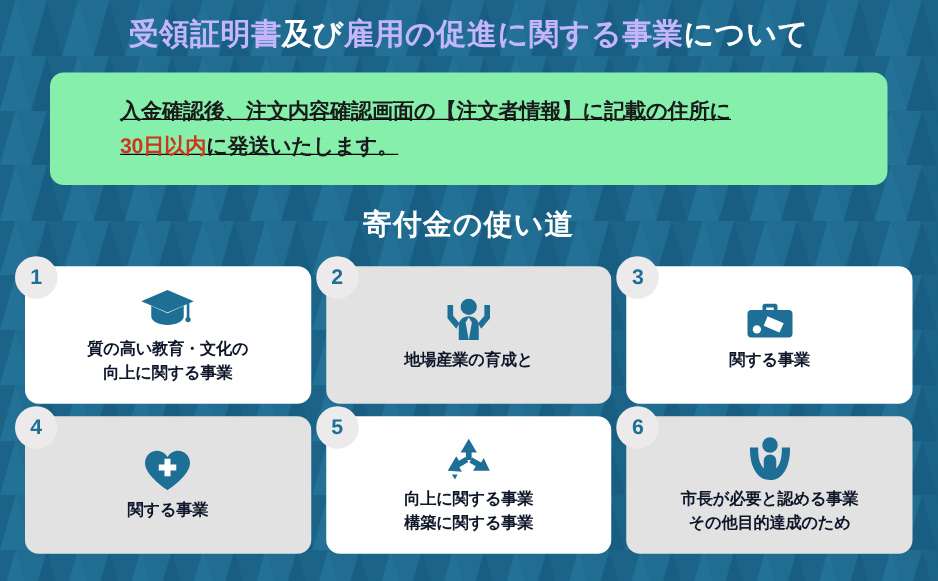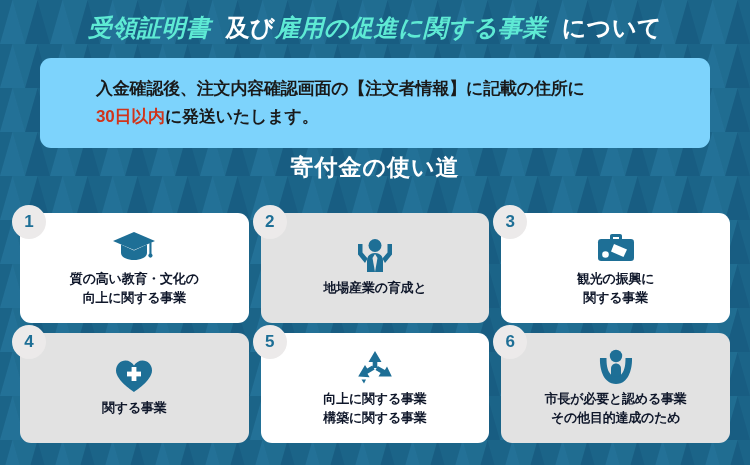--- a/index.html
+++ b/index.html
@@ -45,51 +45,52 @@
   
   .header-title {
     text-align: center;
     padding-top: 14px;
     font-size: 24px;
     font-weight: bold;
     letter-spacing: 0.5px;
     line-height: 1.2;
     white-space: nowrap;
   }
-  .t-accent { color: #5eead4; font-style: italic; }
-  .t-plain  { color: #ffffff; margin-left: 15px; }
+  .t-accent { color: #c4b5fd; }
+  .t-plain  { color: #ffffff; }
 
   
   .notice-card {
     position: absolute;
     left: 40px;
     top: 58px;
     width: 670px;
     height: 90px;
-    background: #7dd3fc;
+    background: #86efac;
     border-radius: 11px;
     display: flex;
     flex-direction: column;
     justify-content: center;
     padding-left: 56px;
+    text-decoration: underline;
   }
   .notice-line {
     font-size: 17px;
     font-weight: bold;
     color: #1a1a1a;
     line-height: 1.62;
     letter-spacing: -0.2px;
     white-space: nowrap;
   }
   .notice-red { color: #d0341a; }
 
   
   .section-heading {
     position: absolute;
-    top: 152px;
+    top: 164px;
     left: 0;
     width: 100%;
     text-align: center;
     font-size: 23px;
     font-weight: bold;
     color: #ffffff;
     letter-spacing: 1px;
   }
 
   
@@ -226,21 +227,20 @@
       <div class="card-badge">3</div>
       <div class="card-icon">
         <svg width="42" height="34" viewBox="0 0 42 34">
           <path d="M15,6 L15,9 L18,9 L18,7 L24,7 L24,9 L27,9 L27,6 C27,4.8 26.2,4 25,4 L17,4 C15.8,4 15,4.8 15,6 Z" fill="#1e6f96"></path>
           <rect x="3" y="9" width="36" height="22" rx="3.2" fill="#1e6f96"></rect>
           <circle cx="10.5" cy="24.5" r="3.3" fill="#ffffff"></circle>
           <polygon points="19,14 32,19.5 28.5,27 16,21.5" fill="#ffffff"></polygon>
         </svg>
       </div>
       <div class="card-label">
-        <div>観光の振興に</div>
         <div>関する事業</div>
       </div>
     </div>
 
     <div class="purpose-card bg-gray">
       <div class="card-badge">4</div>
       <div class="card-icon">
         <svg width="40" height="36" viewBox="0 0 40 36">
           <path d="M20,34 C20,34 2,22.5 2,12.5 C2,6.5 6.5,2.5 11.5,2.5 C15,2.5 18.2,4.5 20,7.5 C21.8,4.5 25,2.5 28.5,2.5 C33.5,2.5 38,6.5 38,12.5 C38,22.5 20,34 20,34 Z" fill="#1e6f96"></path>
           <rect x="17.6" y="9" width="4.8" height="14" fill="#ffffff"></rect>

